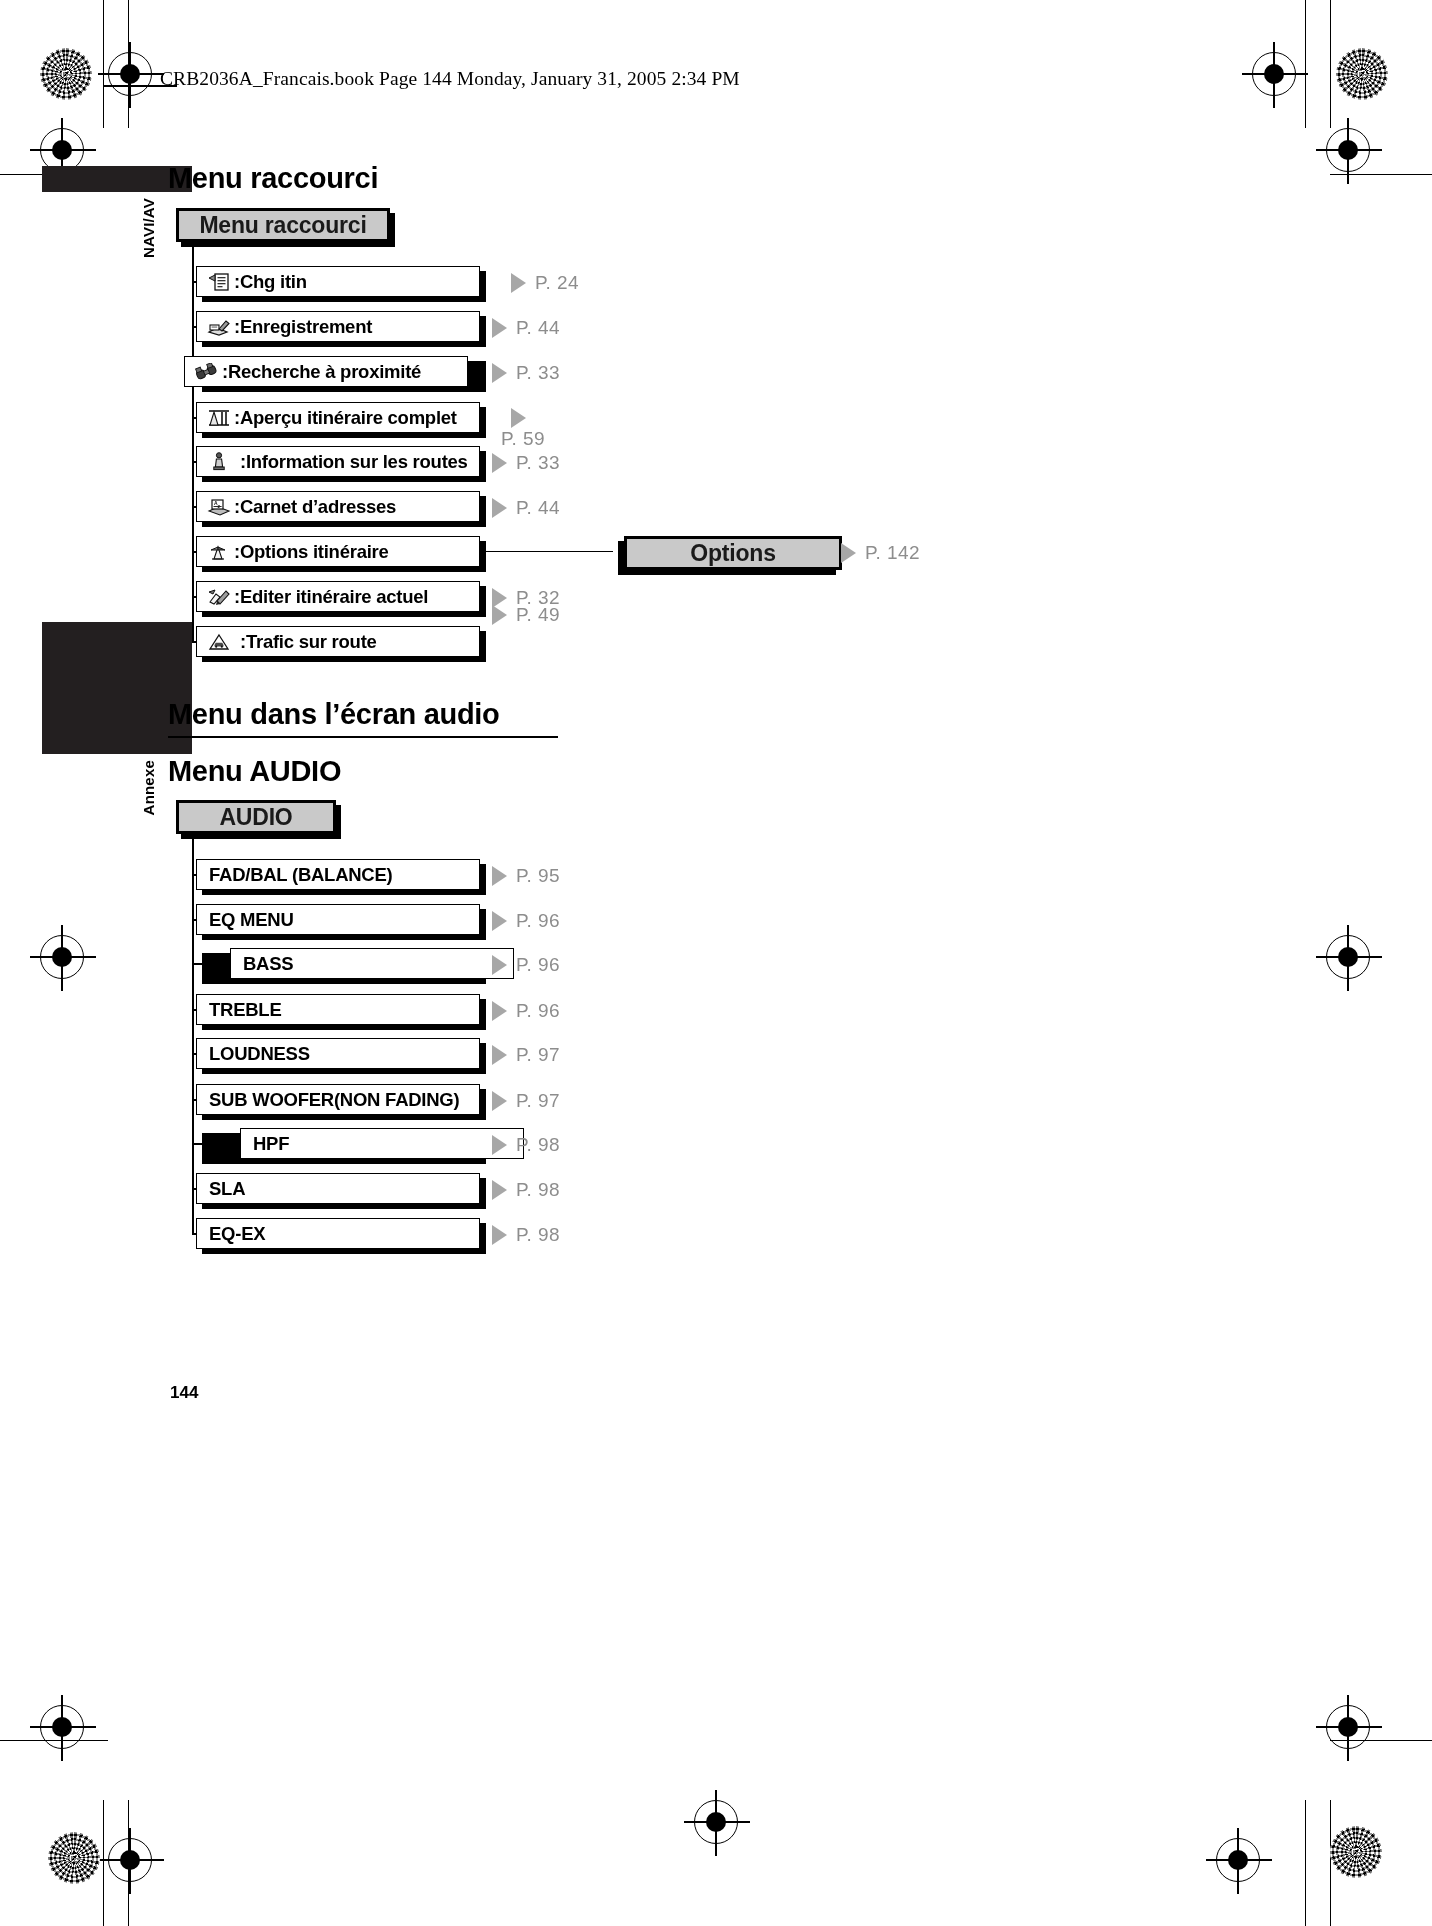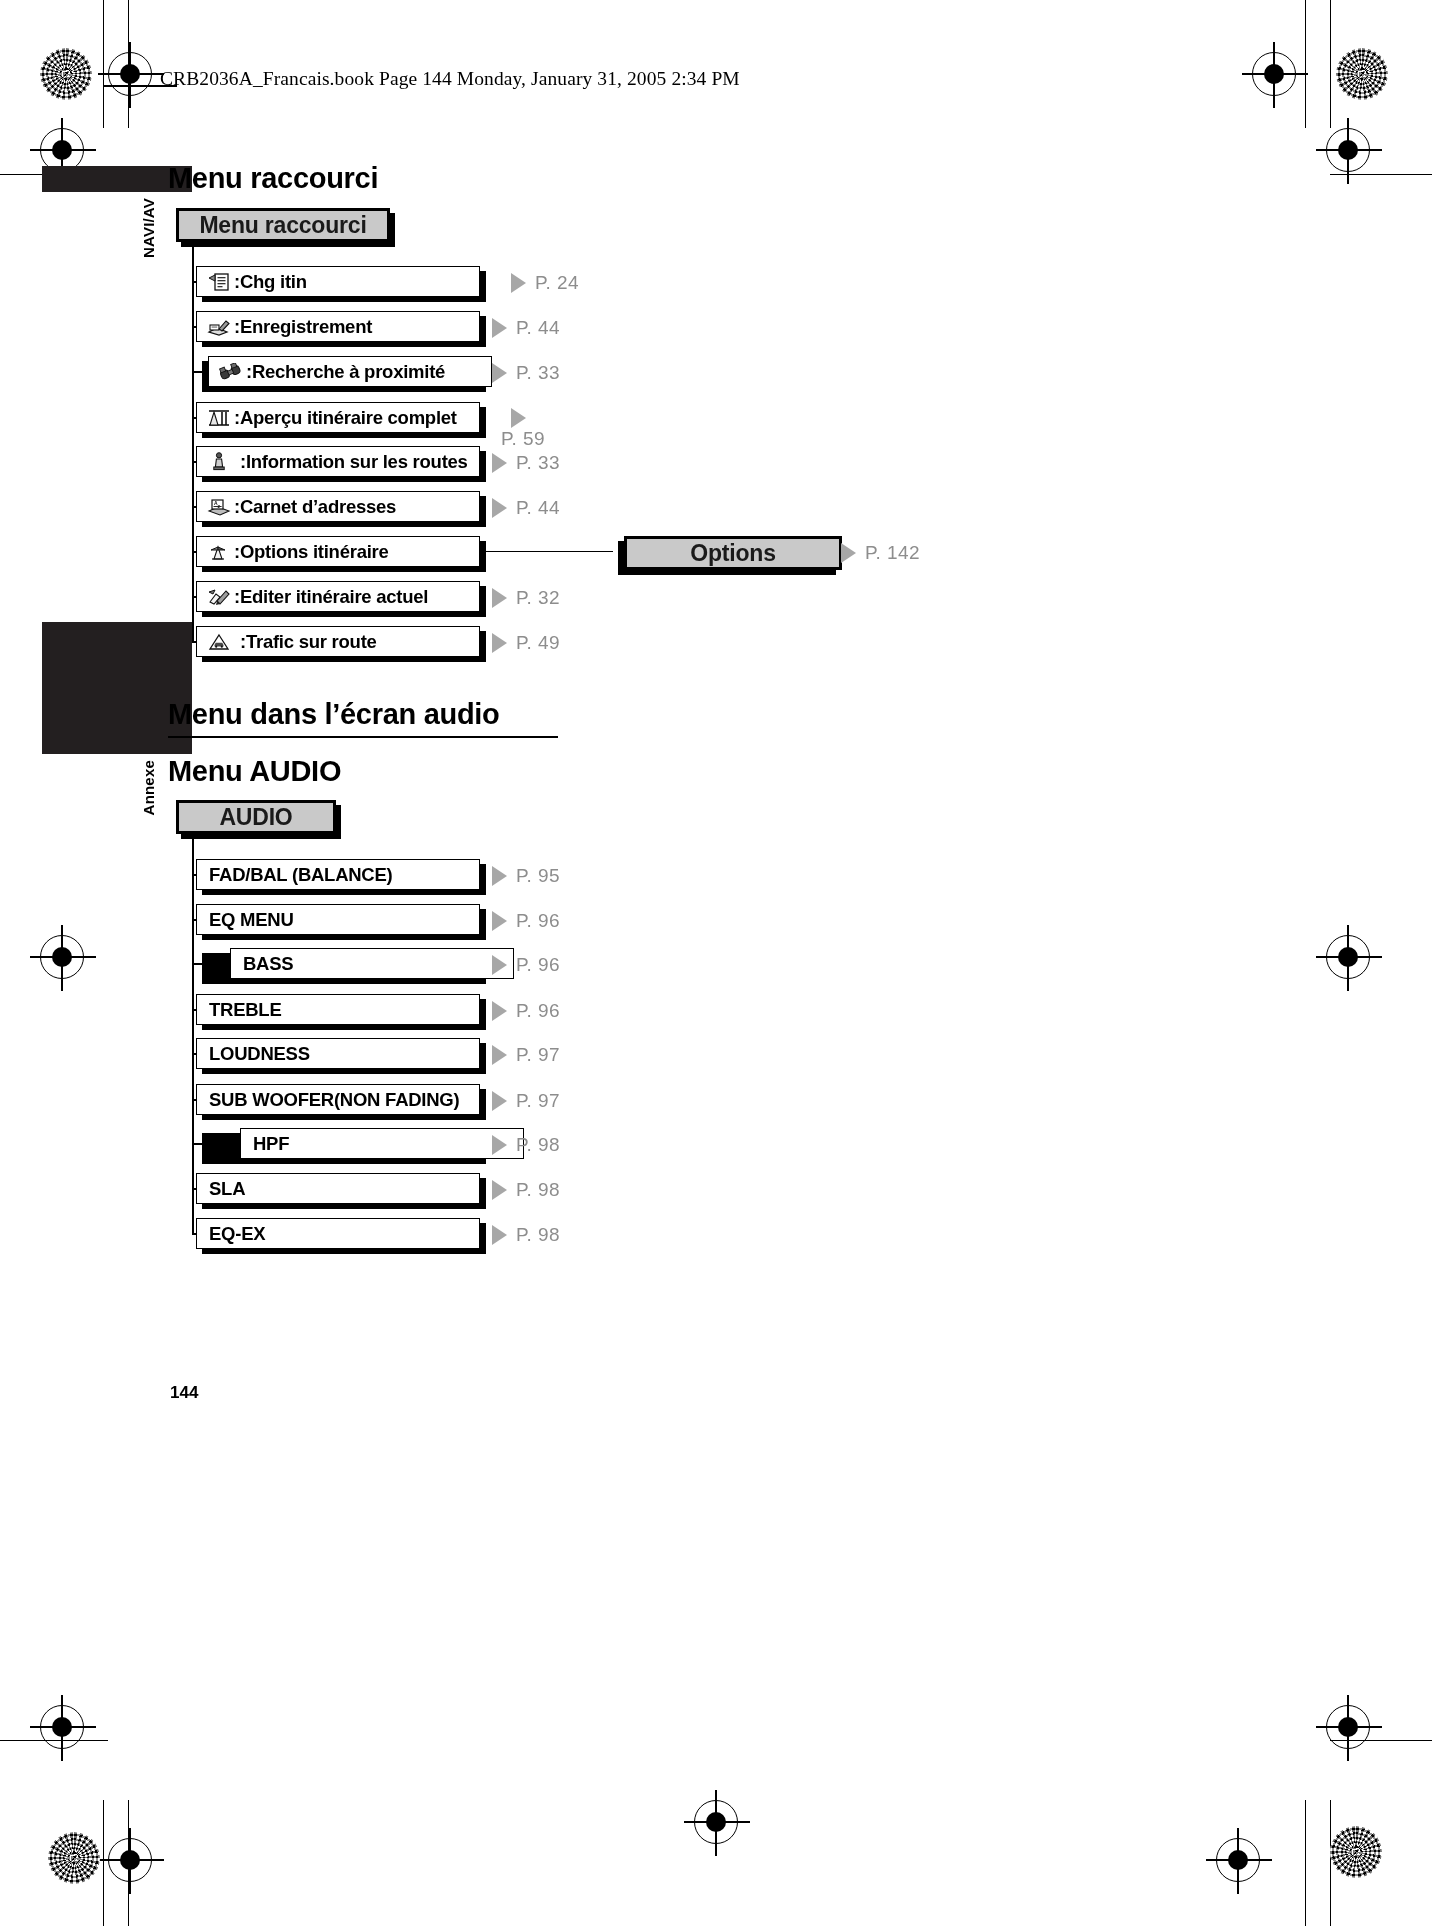--- a/index.html
+++ b/index.html
@@ -188,21 +188,21 @@
   </span>
   <span class="lbl">:Enregistrement</span>
 </div>
 <div class="pref" style="left:492px;top:317px;">
   <span class="tri"></span>
   <span class="pt">P. 44</span>
 </div>
 
 <div class="tree-h" style="left:192px;top:371px;width:10px;"></div>
 <div class="row-shadow" style="left:202px;top:361px;width:284px;height:31px;"></div>
-<div class="row" style="left:208px;top:356px;width:284px;height:31px;">
+<div class="row" style="left:184px;top:356px;width:284px;height:31px;">
   <span class="ic">
     <svg width="24" height="18" viewBox="0 0 24 18">
       <g transform="rotate(-22 12 9)">
         <rect x="1.5" y="5" width="8" height="8" rx="3" fill="#3a3a3a" stroke="#111" stroke-width="1"></rect>
         <rect x="13" y="5" width="8" height="8" rx="3" fill="#3a3a3a" stroke="#111" stroke-width="1"></rect>
         <rect x="9" y="7" width="5" height="4" fill="#777" stroke="#111" stroke-width=".9"></rect>
         <rect x="2.5" y="2" width="5" height="4" fill="#6b6b6b" stroke="#111" stroke-width=".9"></rect>
         <rect x="14.5" y="2" width="5" height="4" fill="#6b6b6b" stroke="#111" stroke-width=".9"></rect>
       </g>
     </svg>
@@ -315,21 +315,21 @@
   <span class="ic">
     <svg width="22" height="20" viewBox="0 0 22 20">
       <path d="M11 3 L20 17 L2 17 Z" fill="#fff" stroke="#111" stroke-width="1.3"></path>
       <path d="M6.5 14.5 h9 v-1.6 l-1.2-2.2 h-6.6 l-1.2 2.2 z" fill="#4a4a4a"></path>
       <circle cx="8.2" cy="14.7" r="1.1" fill="#111"></circle>
       <circle cx="13.8" cy="14.7" r="1.1" fill="#111"></circle>
     </svg>
   </span>
   <span class="lbl" style="margin-left:8px;">:Trafic sur route</span>
 </div>
-<div class="pref" style="left:492px;top:632px;">
+<div class="pref" style="left:492px;top:604px;">
   <span class="tri"></span>
   <span class="pt">P. 49</span>
 </div>
 
 <div class="sec-title" style="left:168px;top:698px;">Menu dans l’écran audio</div>
 <div class="sec-rule" style="left:168px;top:736px;width:390px;"></div>
 
 <div class="sec-title" style="left:168px;top:755px;">Menu AUDIO</div>
 
 <div class="chip-shadow" style="left:181px;top:805px;width:160px;height:34px;"></div>

